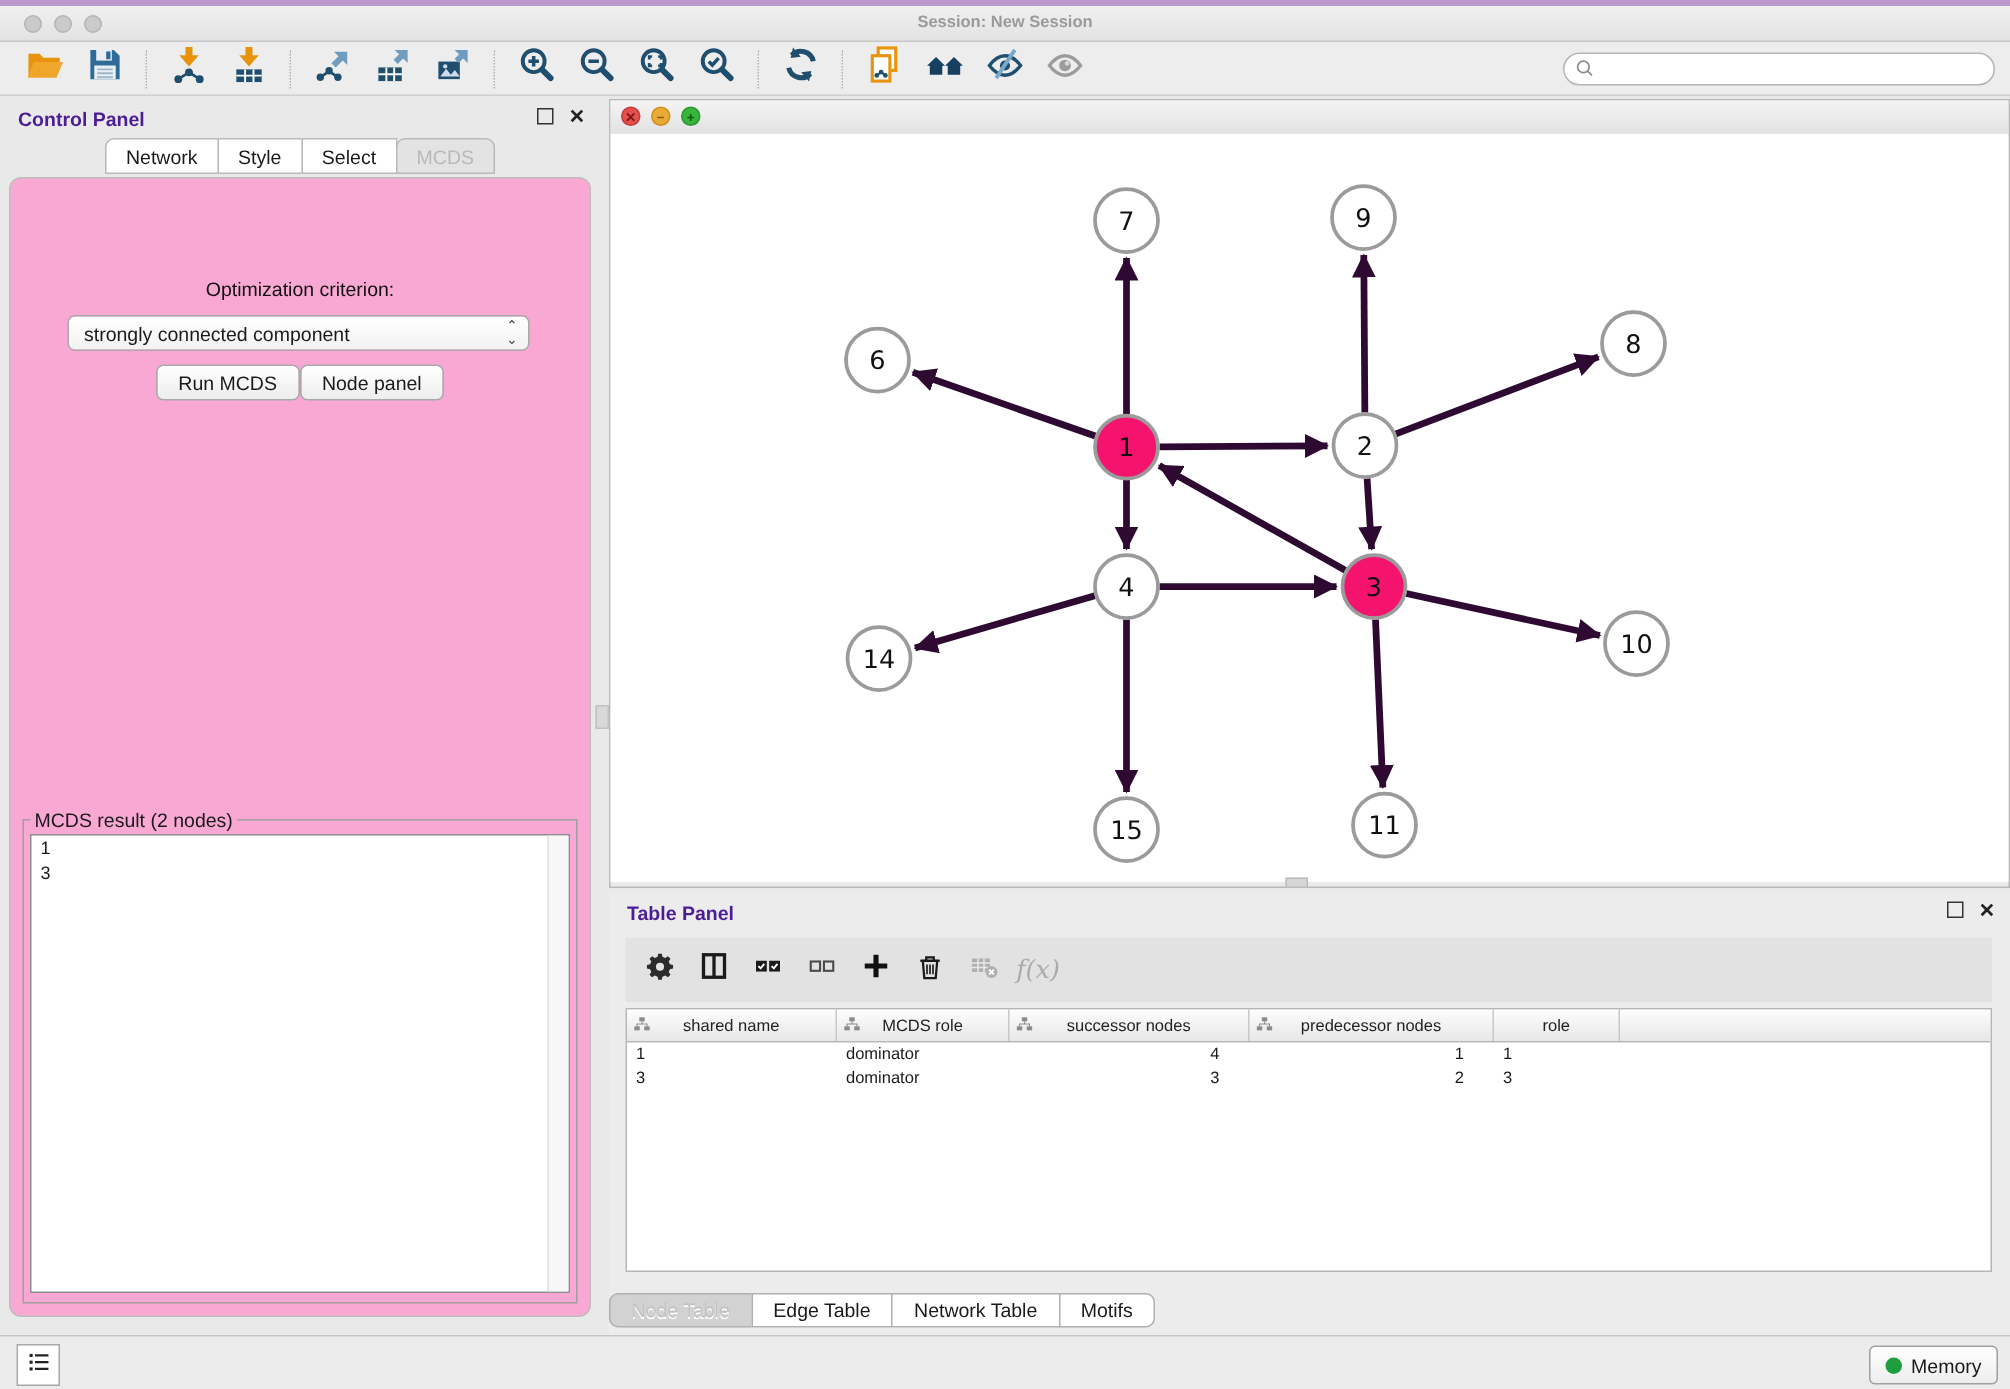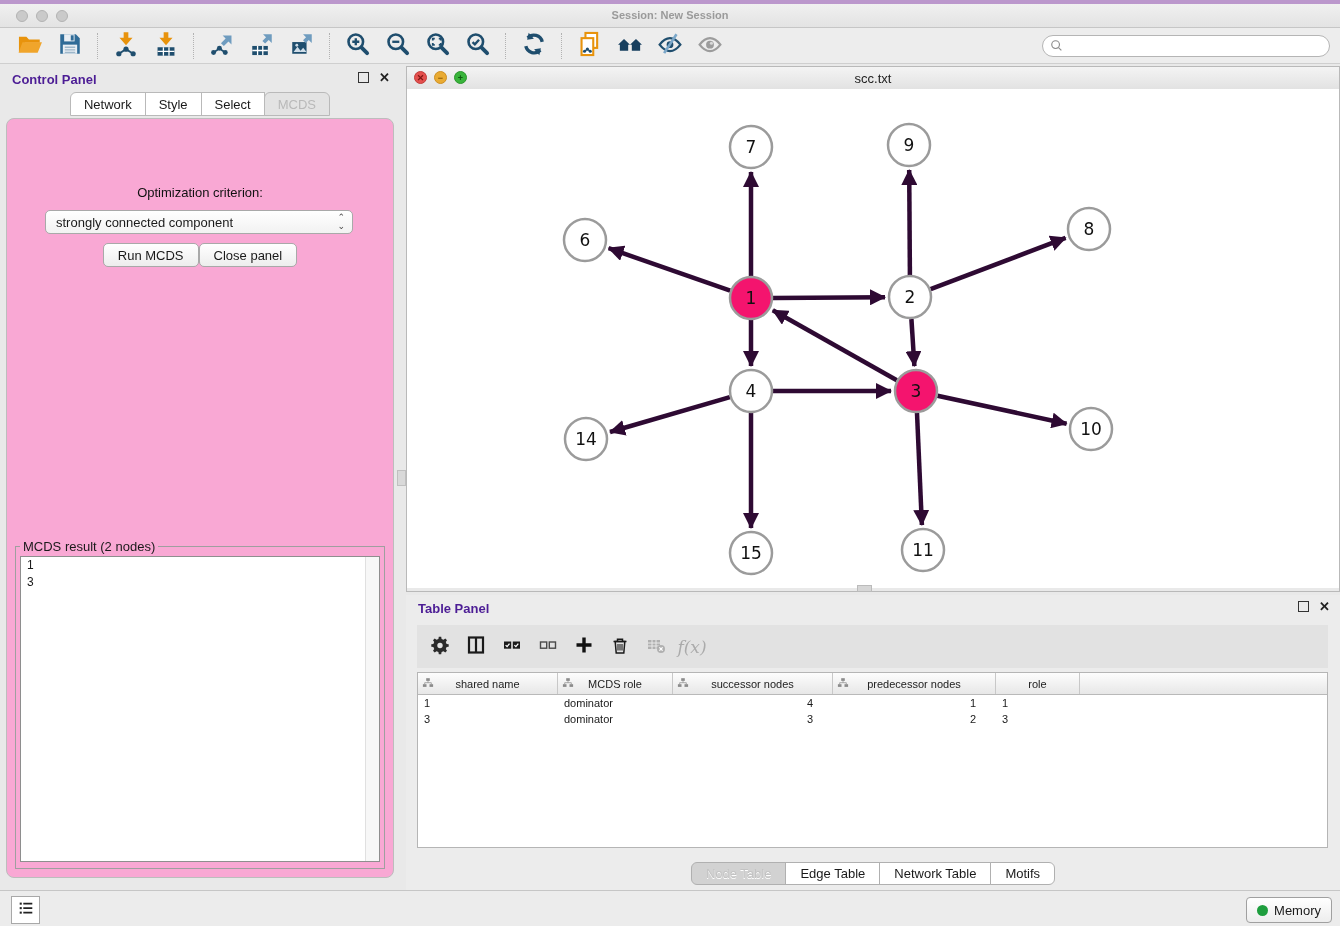--- a/index.html
+++ b/index.html
@@ -73,21 +73,21 @@
   .tablebox{position:absolute;left:11px;right:12px;top:77px;height:176px;background:#fff;
             border:1px solid #b5b5b5;box-sizing:border-box;overflow:hidden;}
   .thead{display:flex;height:21px;border-bottom:1px solid #b9b9b9;background:linear-gradient(#fdfdfd,#e7e7e7);}
   .th{position:relative;display:flex;align-items:center;justify-content:center;font-size:11px;color:#222;
       border-right:1px solid #c8c8c8;box-sizing:border-box;}
   .th .tree{position:absolute;left:4px;top:4px;}
   .th-fill{flex:1;}
   .tr{display:flex;height:16px;align-items:center;}
   .td{font-size:11px;box-sizing:border-box;padding:0 6px;white-space:nowrap;overflow:hidden;}
   .td.r{text-align:right;padding-right:20px;}
-  .tp-tabs{position:absolute;left:0;right:0;bottom:5px;display:flex;justify-content:center;}
+  .tp-tabs{position:absolute;left:0;right:0;bottom:5px;display:flex;}
   .tp-tab{height:21px;padding:0 14px;display:flex;align-items:center;font-size:13px;background:#fff;
           border:1px solid #b0b0b0;margin-left:-1px;cursor:default;}
   .tp-tab:first-child{border-radius:6px 0 0 6px;margin-left:0;}
   .tp-tab:last-child{border-radius:0 6px 6px 0;}
   .tp-tab.active{background:#d2d2d2;color:#c3c3c3;text-shadow:0 1px 0 #fff;}
   
   .statusbar{position:absolute;left:0;bottom:0;width:100%;height:36px;background:#ececec;border-top:1px solid #c6c6c6;box-sizing:border-box;}
   .list-btn{position:absolute;left:11px;top:5px;width:27px;height:26px;background:#fff;border:1px solid #a8a8a8;
             display:flex;align-items:center;justify-content:center;}
   .memory-btn{position:absolute;right:8px;top:6px;height:24px;padding:0 10px;background:linear-gradient(#fff,#ededed);
@@ -266,21 +266,21 @@
       <div class="opt-label">Optimization criterion:</div>
       <div class="dropdown">
         <span>strongly connected component</span>
         <span class="dd-steppers">
             <span>⌃</span>
             <span>⌄</span>
           </span>
       </div>
       <div class="cp-buttons">
         <div class="btn">Run MCDS</div>
-        <div class="btn">Close panel</div>
+        <div class="btn">Node panel</div>
       </div>
       <fieldset class="result">
         <legend>MCDS result (2 nodes)</legend>
         <div class="result-list">
           <div>
               <div class="result-item">1</div>
               <div class="result-item">3</div>
             </div>
           <div class="result-scroll"></div>
         </div>
@@ -290,21 +290,20 @@
 
   <div class="vsplit-handle"></div>
 
   <div class="netwin">
     <div class="net-titlebar">
       <div class="net-lights">
         <div class="tl red">✕</div>
         <div class="tl yellow">−</div>
         <div class="tl green">+</div>
       </div>
-      <div class="net-title">scc.txt</div>
     </div>
     <div class="canvas">
       <svg id="graph" width="932" height="499" viewBox="0 0 932 499">
         <defs>
           <marker id="arrow" markerUnits="userSpaceOnUse" markerWidth="18" markerHeight="16" refX="15" refY="8" orient="auto">
             <path d="M0,0 L16,8 L0,16 Z" fill="#2e0a33"></path>
           </marker>
         </defs>
         <g id="edge-layer">
             <line x1="344.0" y1="187.0" x2="344.0" y2="83.0" stroke="#2e0a33" stroke-width="4.5" marker-end="url(#arrow)"></line>

